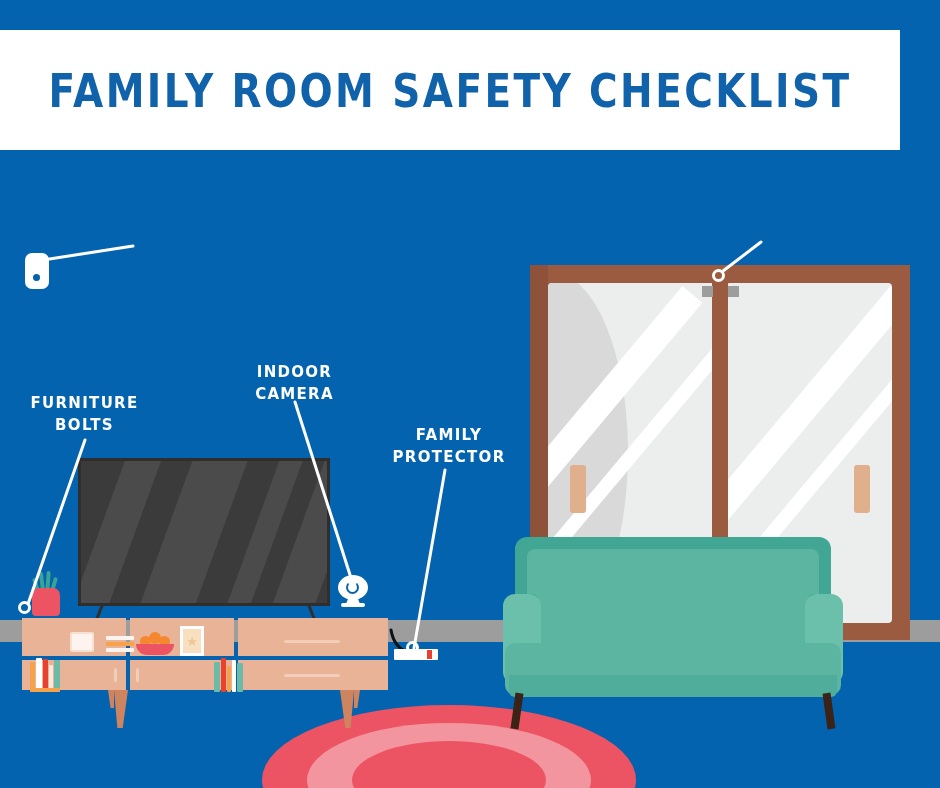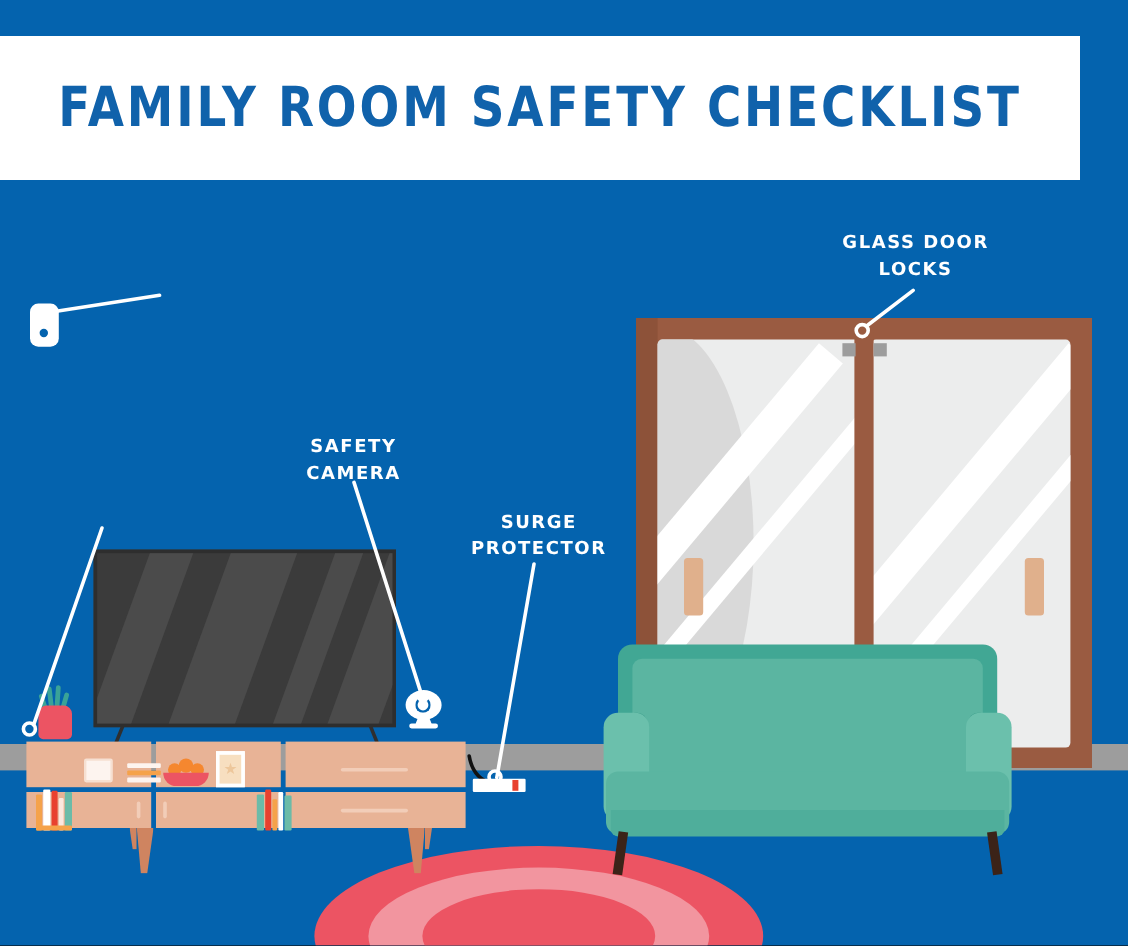--- a/index.html
+++ b/index.html
@@ -246,20 +246,20 @@
 
     <line x1="351" y1="398" x2="295" y2="222" stroke="#ffffff" stroke-width="3" stroke-linecap="round"></line>
 
     <line x1="414" y1="468" x2="445" y2="290" stroke="#ffffff" stroke-width="3" stroke-linecap="round"></line>
   </svg>
 
   <div class="ring" style="left:712px;top:269px;"></div>
   <div class="ring" style="left:18px;top:601px;"></div>
   <div class="ring" style="left:406px;top:641px;"></div>
 
-  <div class="callout" style="left:688px;top:192px;width:150px;">GLASS DOOR
-LOCKS</div>
-  <div class="callout" style="left:222px;top:362px;width:145px;">SAFETY
+  <div class="callout" style="left:12px;top:393px;width:145px;">FURNITURE
+BOLTS</div>
+  <div class="callout" style="left:222px;top:362px;width:145px;">INDOOR
 CAMERA</div>
-  <div class="callout" style="left:375px;top:425px;width:148px;">SURGE
+  <div class="callout" style="left:375px;top:425px;width:148px;">FAMILY
 PROTECTOR</div>
 
 </div>
 
 </body></html>

